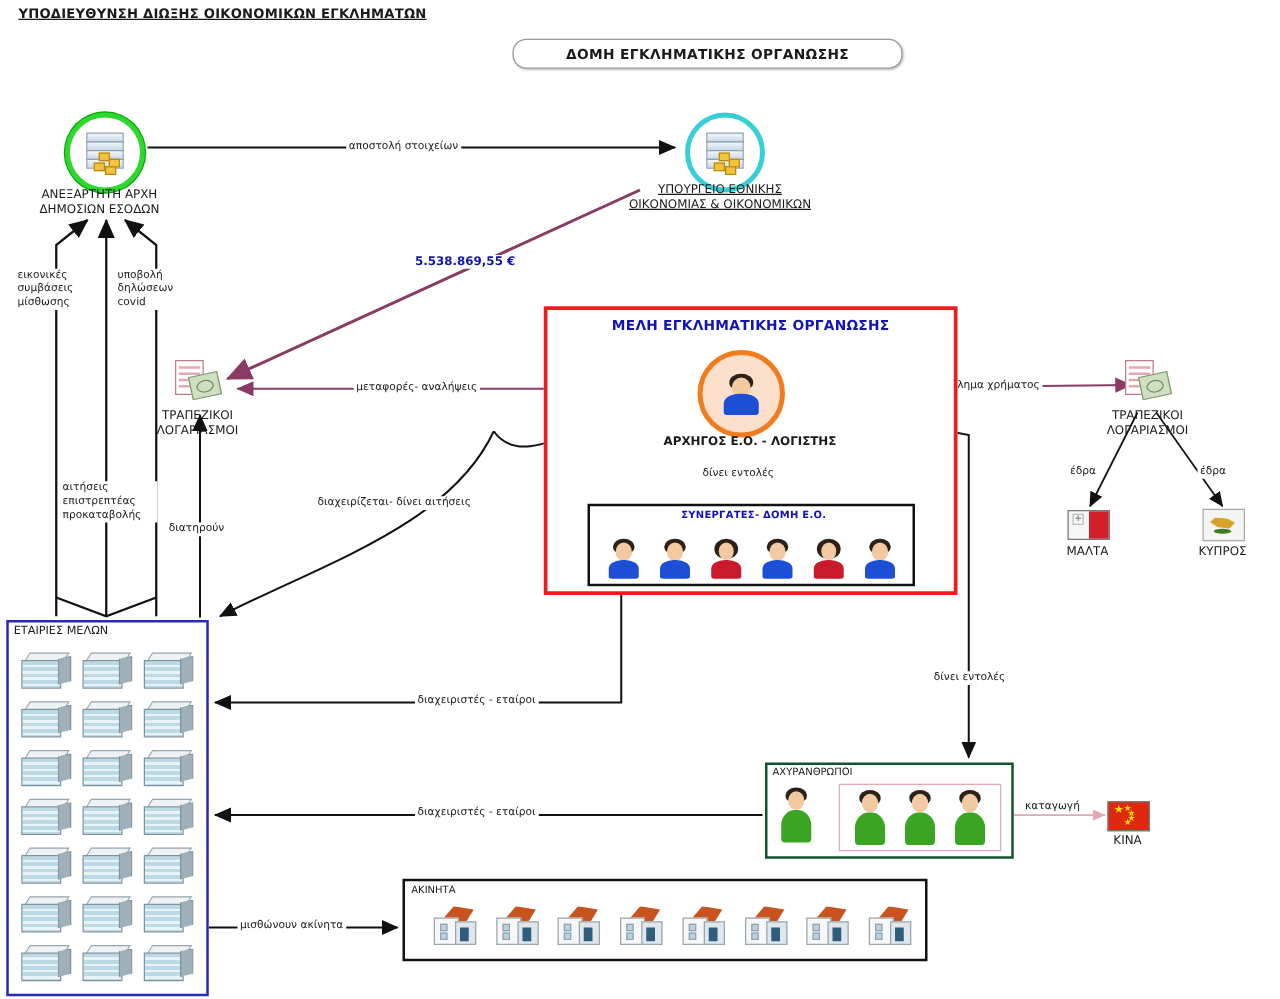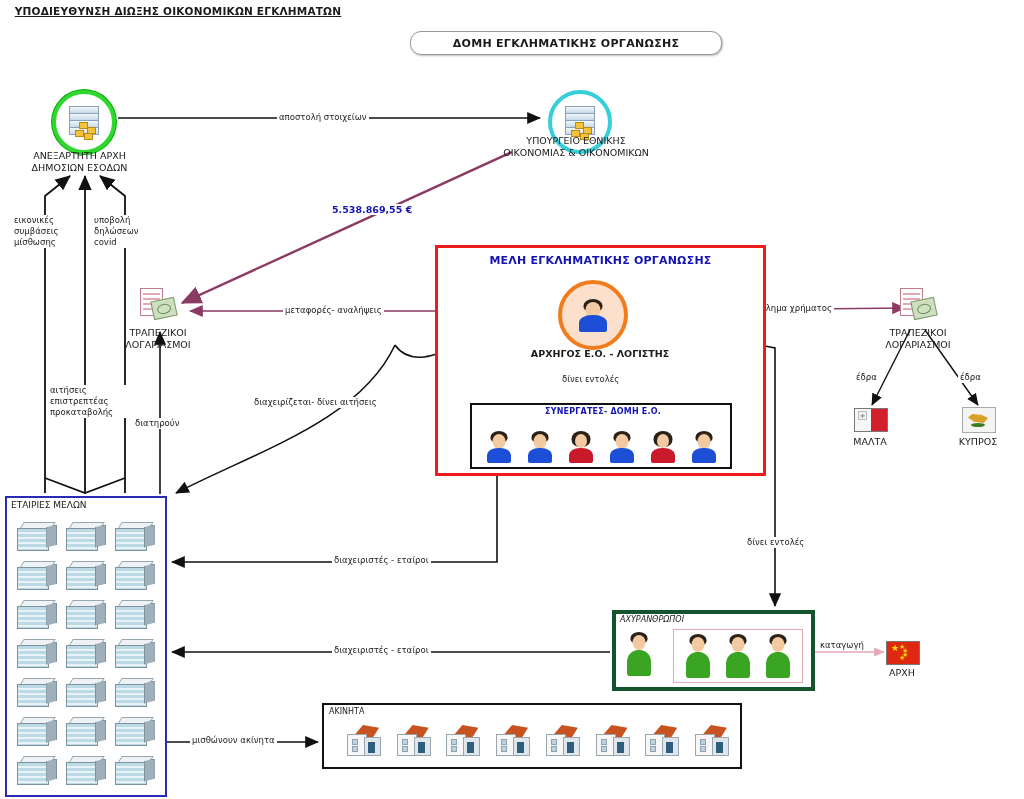--- a/index.html
+++ b/index.html
@@ -101,21 +101,21 @@
   .innerbox .cap{position:absolute;left:4px;top:2px;font-size:8px;}
   .innerbox .row{position:absolute;left:6px;right:6px;top:16px;height:42px;
       display:flex;align-items:flex-end;justify-content:space-around;}
 
   .companies{left:5px;top:496px;width:158px;height:297px;border:2px solid #2a2ab5;background:#fff;}
   .companies .cap{position:absolute;left:4px;top:2px;font-size:9px;}
   .companies .grid{position:absolute;left:6px;top:18px;right:6px;bottom:6px;
       display:grid;grid-template-columns:repeat(3,1fr);grid-template-rows:repeat(7,1fr);
       justify-items:center;align-items:center;}
 
-  .strawbox{left:612px;top:610px;width:195px;height:73px;border:4px solid #14532d;background:#fff;font-style:italic;}
+  .strawbox{left:612px;top:610px;width:195px;height:73px;border:2px solid #14532d;background:#fff;}
   .strawbox .cap{position:absolute;left:4px;top:1px;font-size:8px;}
   .strawbox .single{position:absolute;left:10px;top:18px;}
   .strawbox .inner{position:absolute;left:57px;top:15px;width:128px;height:52px;border:1px solid #e8a9b4;}
   .strawbox .inner .row{position:absolute;left:4px;right:4px;top:4px;height:44px;
       display:flex;align-items:flex-end;justify-content:space-around;}
 
   .realty{left:322px;top:703px;width:416px;height:62px;border:2px solid #111;background:#fff;}
   .realty .cap{position:absolute;left:5px;top:2px;font-size:8px;}
   .realty .row{position:absolute;left:20px;right:10px;top:16px;height:40px;
       display:flex;align-items:center;justify-content:space-between;}
@@ -208,21 +208,21 @@
           <i></i>
           <i></i>
           <i></i>
           <b class="p1"></b>
           <b class="p2"></b>
           <b class="p3"></b>
           <b class="p4"></b>
         </div>
     </div>
   </div>
-  <div class="abs nlabel" style="left:490px;top:135px;width:172px;">
+  <div class="abs nlabel" style="left:490px;top:146px;width:172px;text-decoration:underline;">
     <div>ΥΠΟΥΡΓΕΙΟ ΕΘΝΙΚΗΣ</div>
     <div>ΟΙΚΟΝΟΜΙΑΣ &amp; ΟΙΚΟΝΟΜΙΚΩΝ</div>
   </div>
 
   <div class="abs elabel" style="left:277px;top:112px;">αποστολή στοιχείων</div>
   <div class="abs elabel blue" style="left:330px;top:204px;font-size:9.5px;">5.538.869,55 €</div>
 
   <div class="abs elabel wrap" style="left:12px;top:215px;width:62px;">
     <div>εικονικές</div>
     <div>συμβάσεις</div>
@@ -495,21 +495,21 @@
 
   <div class="abs" style="left:886px;top:641px;">
     <div class="flag china">
       <span class="star" style="left:4px;top:3px;font-size:9px;">★</span>
       <span class="star" style="left:12px;top:2px;">★</span>
       <span class="star" style="left:15px;top:6px;">★</span>
       <span class="star" style="left:15px;top:10px;">★</span>
       <span class="star" style="left:12px;top:13px;">★</span>
     </div>
   </div>
-  <div class="abs nlabel" style="left:862px;top:667px;width:80px;">ΑΡΧΗ</div>
+  <div class="abs nlabel" style="left:862px;top:667px;width:80px;">ΚΙΝΑ</div>
 
   <div class="abs realty">
     <div class="cap">ΑΚΙΝΗΤΑ</div>
     <div class="row">
       <div class="house">
           <div class="roof"></div>
           <div class="wallL"></div>
           <div class="wallR"></div>
           <div class="w" style="left:8px;top:14px;"></div>
           <div class="w" style="left:8px;top:21px;"></div>

